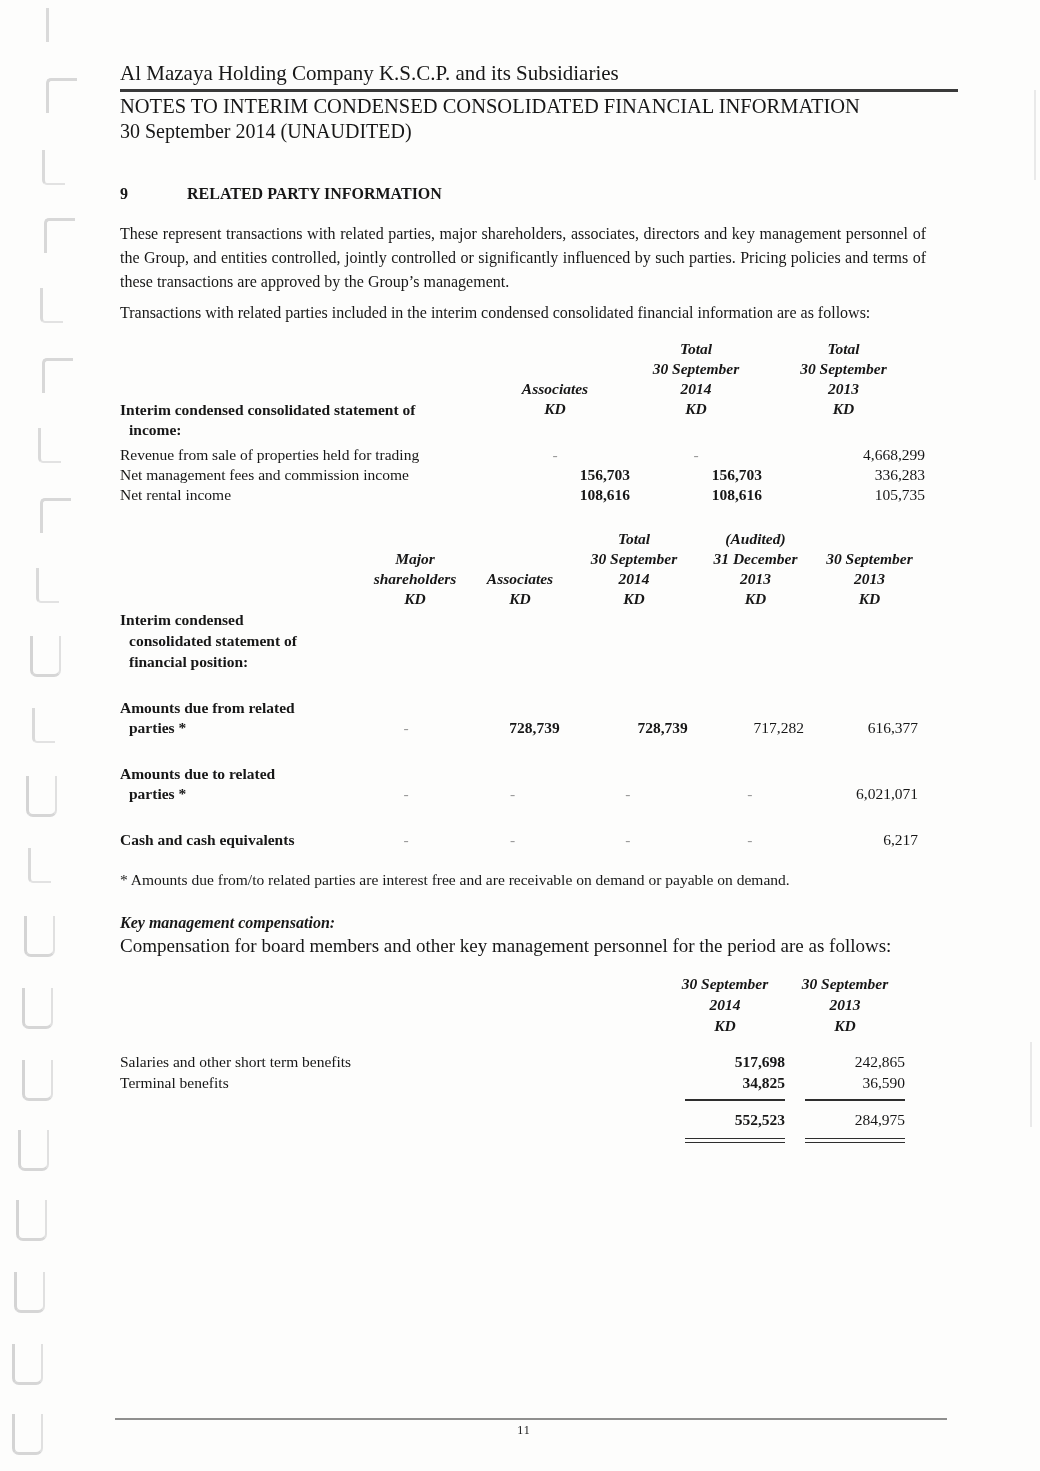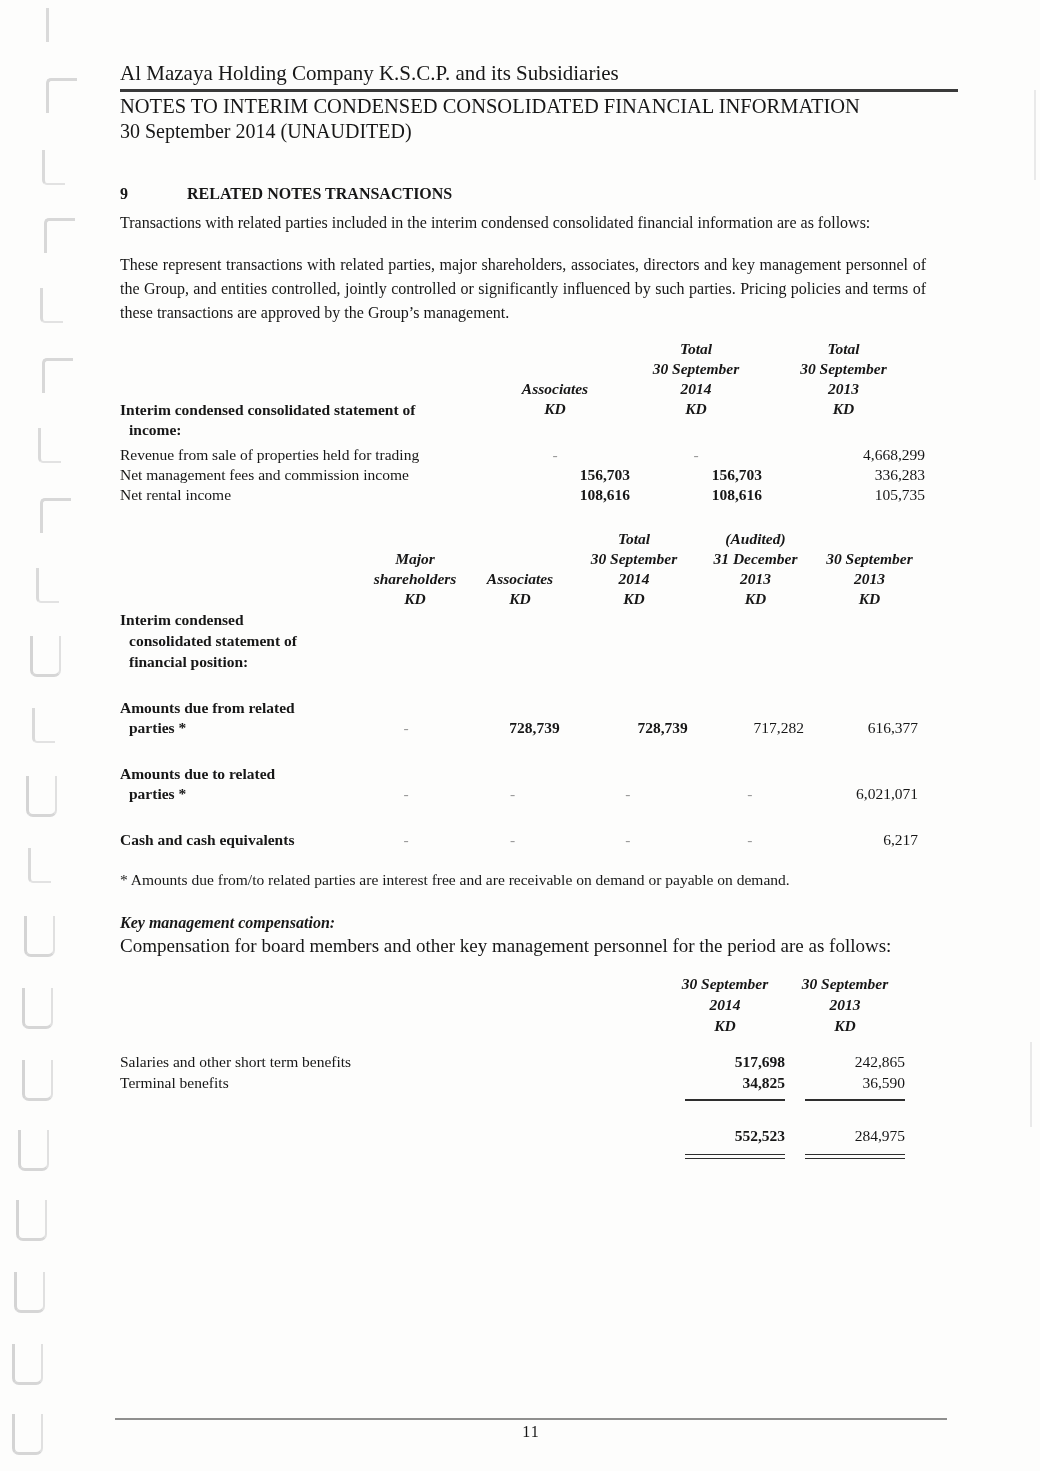--- a/index.html
+++ b/index.html
@@ -67,26 +67,26 @@
   .km-para{margin:2px 0 0 0;font-size:19px;line-height:22px;}
 
   
   .t3{margin-top:16px;}
   .t3 .hdr{line-height:21px;}
   .t3 .c0{width:545px;}
   .t3 .c1{width:120px;}
   .t3 .c2{width:120px;}
   .t3 .body{margin-top:15px;}
   .t3 .row{line-height:21px;}
-  .t3 .tot{display:block;width:100px;margin-left:auto;border-top:2px solid #2e2e2e;padding-top:24px;margin-top:6px;}
+  .t3 .tot{display:block;width:100px;margin-left:auto;border-top:2px solid #2e2e2e;padding-top:8px;margin-top:6px;}
   .t3 .dbl{display:block;width:100px;margin-left:auto;height:3px;border-top:1.5px solid #2e2e2e;border-bottom:1.5px solid #2e2e2e;margin-top:8px;}
 
   
   .footer-rule{position:absolute;left:115px;top:1418px;width:832px;border-top:2px solid #6a6a6a;opacity:.75;height:0;}
-  .page-number{position:absolute;left:115px;top:1423px;width:832px;text-align:center;font-size:16px;letter-spacing:1px;}
+  .page-number{position:absolute;left:108px;top:1423px;width:832px;text-align:center;font-size:12px;letter-spacing:1px;}
 </style>
 </head>
 <body>
 
 <div class="page">
 
   <div class="bm bm-line" style="left:46px;top:8px"></div>
   <div class="bm bm-tl" style="left:46px;top:78px"></div>
   <div class="bm bm-l" style="left:42px;top:150px"></div>
   <div class="bm bm-tl" style="left:44px;top:218px"></div>
@@ -112,25 +112,25 @@
 
   <div class="content">
 
     <div class="company">Al Mazaya Holding Company K.S.C.P. and its Subsidiaries</div>
     <div class="header-rule"></div>
     <div class="doc-title">NOTES TO INTERIM CONDENSED CONSOLIDATED FINANCIAL INFORMATION</div>
     <div class="doc-date">30 September 2014 (UNAUDITED)</div>
 
     <div class="section-heading">
       <span class="sec-num">9</span>
-      <span class="sec-title">RELATED NOTES TRANSACTIONS</span>
-    </div>
-
+      <span class="sec-title">RELATED PARTY INFORMATION</span>
+    </div>
+
+    <p class="para">These represent transactions with related parties, major shareholders, associates, directors and key management personnel of the Group, and entities controlled, jointly controlled or significantly influenced by such parties. Pricing policies and terms of these transactions are approved by the Group’s management.</p>
     <p class="para p2">Transactions with related parties included in the interim condensed consolidated financial information are as follows:</p>
-    <p class="para">These represent transactions with related parties, major shareholders, associates, directors and key management personnel of the Group, and entities controlled, jointly controlled or significantly influenced by such parties. Pricing policies and terms of these transactions are approved by the Group’s management.</p>
 
     <div class="tbl t1">
       <div class="hdr-row">
         <div class="c c0">
           <div class="rowhdr hang">Interim condensed consolidated statement of<br>income:</div>
         </div>
         <div class="c c1 hdr">Associates<br>KD</div>
         <div class="c c2 hdr">Total<br>30 September<br>2014<br>KD</div>
         <div class="c c3 hdr">Total<br>30 September<br>2013<br>KD</div>
       </div>

